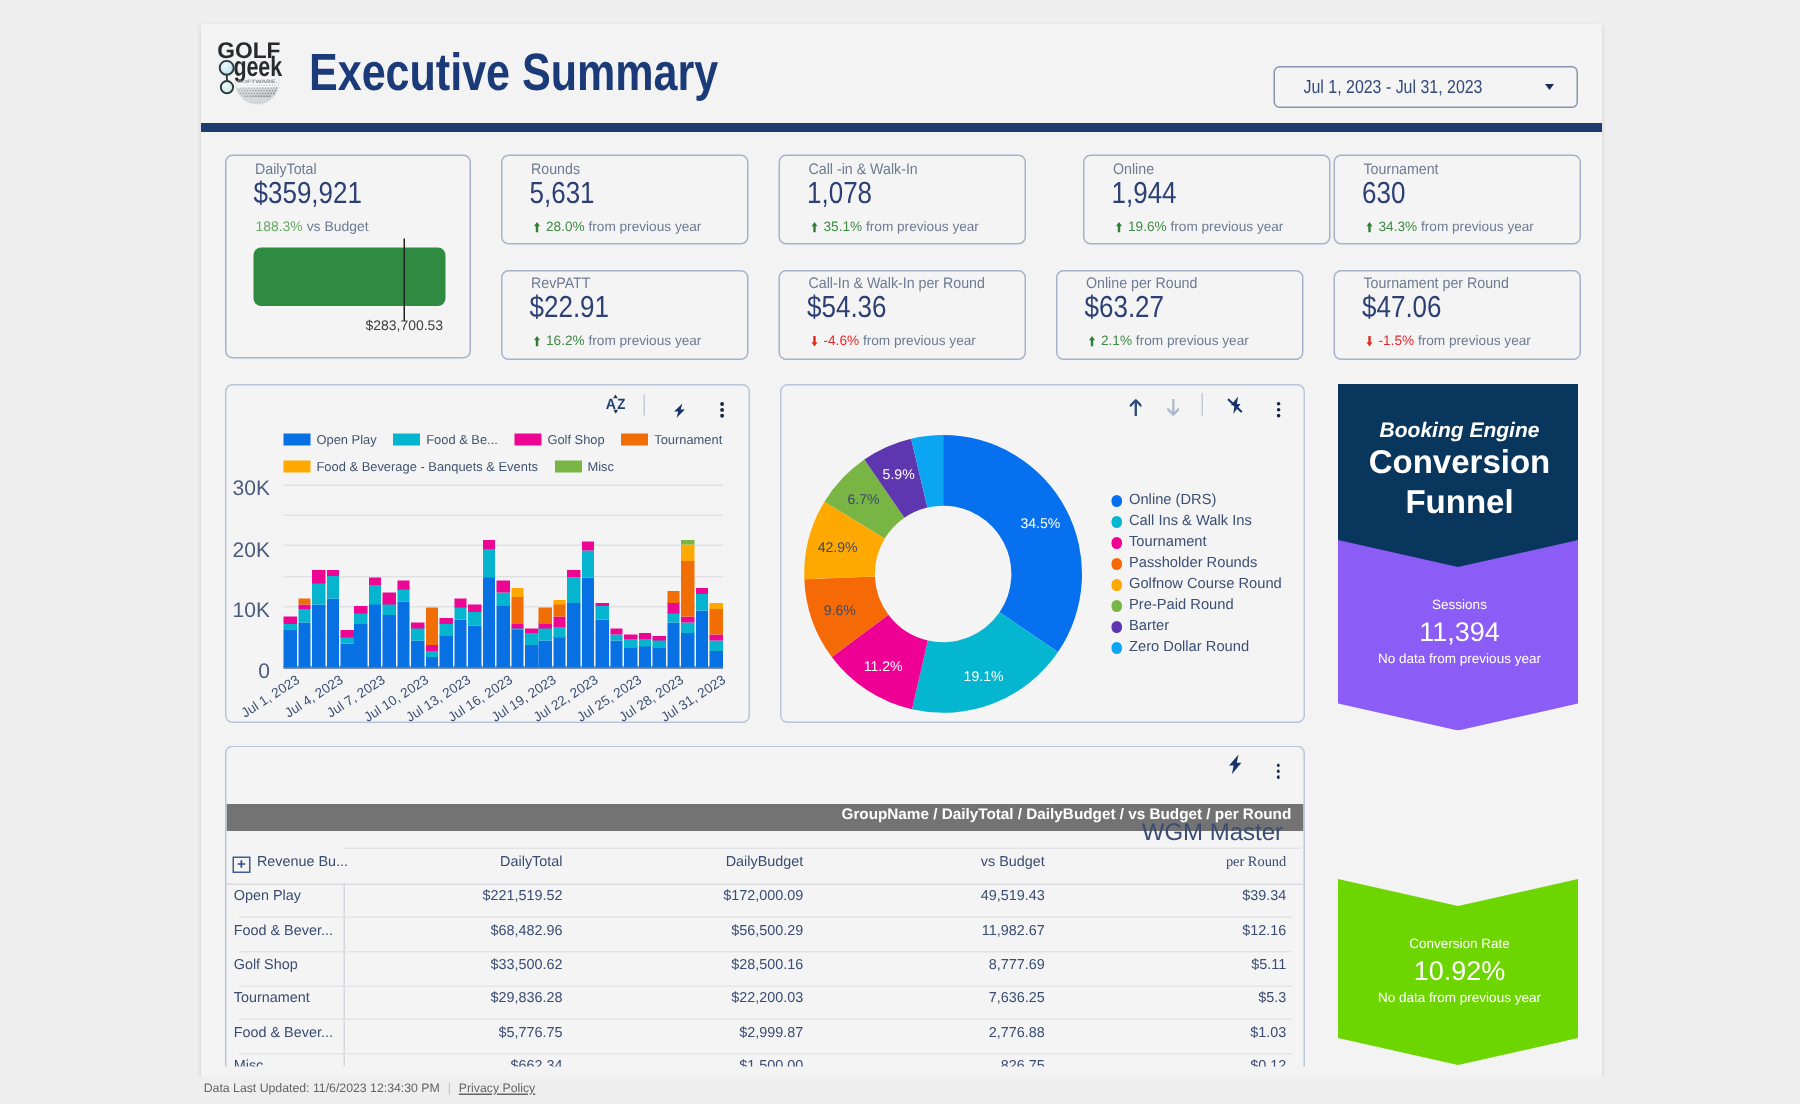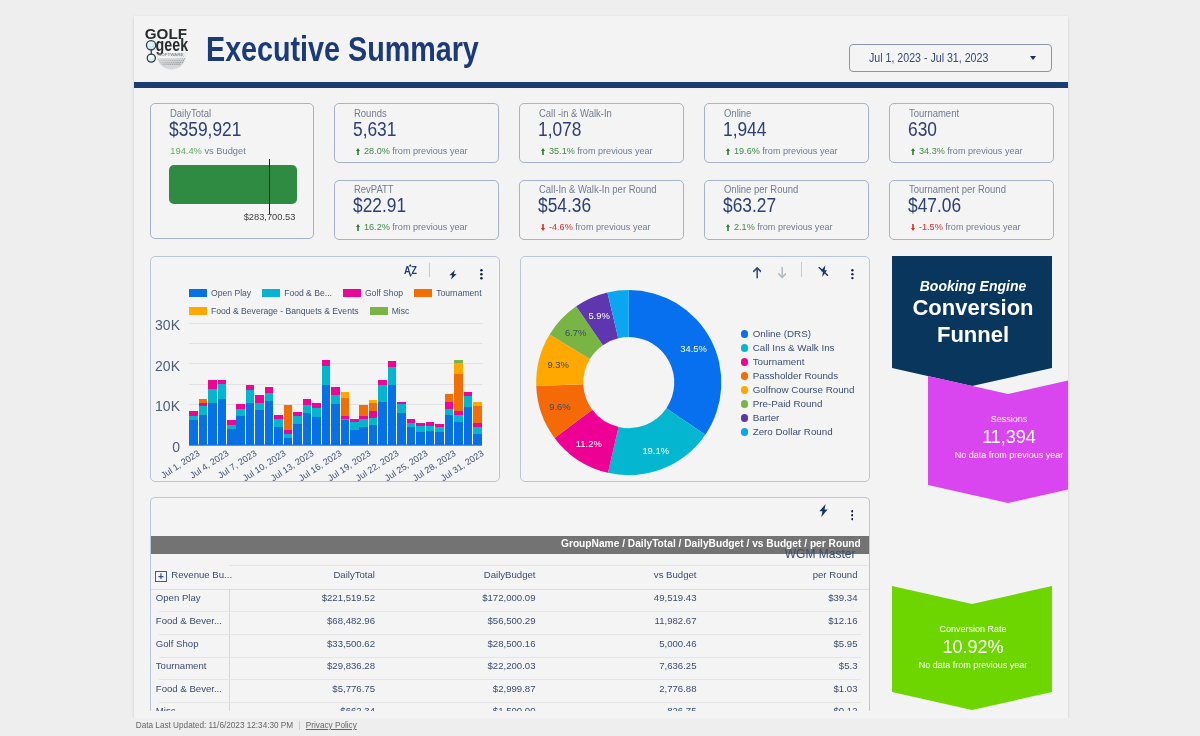--- a/index.html
+++ b/index.html
@@ -88,21 +88,21 @@
   .funnel { position:absolute; left:758px; top:240px; width:160px; height:452px; }
   .fstage { position:absolute; left:0; width:162px; text-align:center; color:#fff; }
   .fstage .fs-title { font-size:9px; }
   .fstage .fs-value { font-size:18px; }
   .fstage .fs-note { font-size:9px; }
 
   
   .tbl { position:absolute; left:0; top:0; width:100%; }
   .tbl-title { position:absolute; left:0px; top:38px; width:718px; height:17.6px; background:#737373; }
   .tbl-title span { position:absolute; right:8.2px; top:2.3px; color:#fff; font-size:10.2px; font-weight:bold; white-space:nowrap;}
-  .tbl-sub { position:absolute; right:13.6px; top:49px; font-size:12px; color:#3a4c72; white-space:nowrap;}
+  .tbl-sub { position:absolute; right:13.6px; top:49px; font-size:16px; color:#3a4c72; white-space:nowrap;}
   .tbl-head { position:absolute; left:0; top:60px; width:718px; height:22px; }
   .tbl-head .th { position:absolute; font-size:9.6px; color:#3a4c72; white-space:nowrap;}
   .trow { position:absolute; left:0; width:718px; height:22.6px; }
   .trow .tc { position:absolute; font-size:9.6px; color:#3a4c72; white-space:nowrap;}
   .rowline { position:absolute; left:8px; width:702px; height:1px; background:#e4e4e6; }
   .collinev { position:absolute; width:1px; background:#d5d7dc; }
 
   .footer { position:absolute; left:0; top:718px; width:1200px; height:18px; background:#eeeeee; }
   .footer-text { position:absolute; left:135.8px; top:3px; font-size:8.2px; color:#646464; white-space:nowrap;}
 </style>
@@ -240,42 +240,42 @@
       <div class="dr-text">Jul 1, 2023 - Jul 31, 2023</div>
       <div class="dr-caret"></div>
     </div>
   </div>
   <div class="divider-bar"></div>
 
   <div id="kpi-area">
       <div class="kpi kpi-big" style="left:16px;top:87px;width:164px;height:136px;">
         <div class="k-label">DailyTotal</div>
         <div class="k-value">$359,921</div>
-        <div class="k-sub"><b>194.4%</b><span> vs Budget</span></div>
+        <div class="k-sub"><b>188.3%</b><span> vs Budget</span></div>
         <div class="bulletwrap">
           <div class="bullet-bar"></div>
           <div class="bullet-tick"></div>
           <div class="bullet-label">$283,700.53</div>
         </div>
       </div>
       <div class="kpi" style="left:200px;top:87px;width:165px;height:60px;">
         <div class="k-label">Rounds</div>
         <div class="k-value">5,631</div>
         <div class="k-delta"><svg class="arrow" width="4" height="7" viewBox="0 0 4 7">
             <path d="M2 0 L4 2.9 L2.8 2.9 L2.8 7 L1.2 7 L1.2 2.9 L0 2.9 Z" fill="#2e7d32"></path>
           </svg><span class="pct-up">28.0%</span><span> from previous year</span></div>
       </div>
       <div class="kpi" style="left:385px;top:87px;width:165px;height:60px;">
         <div class="k-label">Call -in &amp; Walk-In</div>
         <div class="k-value">1,078</div>
         <div class="k-delta"><svg class="arrow" width="4" height="7" viewBox="0 0 4 7">
             <path d="M2 0 L4 2.9 L2.8 2.9 L2.8 7 L1.2 7 L1.2 2.9 L0 2.9 Z" fill="#2e7d32"></path>
           </svg><span class="pct-up">35.1%</span><span> from previous year</span></div>
       </div>
-      <div class="kpi" style="left:570px;top:87px;width:165px;height:60px;">
+      <div class="kpi" style="left:588px;top:87px;width:165px;height:60px;">
         <div class="k-label">Online</div>
         <div class="k-value">1,944</div>
         <div class="k-delta"><svg class="arrow" width="4" height="7" viewBox="0 0 4 7">
             <path d="M2 0 L4 2.9 L2.8 2.9 L2.8 7 L1.2 7 L1.2 2.9 L0 2.9 Z" fill="#2e7d32"></path>
           </svg><span class="pct-up">19.6%</span><span> from previous year</span></div>
       </div>
       <div class="kpi" style="left:755px;top:87px;width:165px;height:60px;">
         <div class="k-label">Tournament</div>
         <div class="k-value">630</div>
         <div class="k-delta"><svg class="arrow" width="4" height="7" viewBox="0 0 4 7">
@@ -537,21 +537,21 @@
           <path d="M33.52 180.97 A92.6 92.6 0 0 1 15.22 129.09 L62.28 127.31 A45.5 45.5 0 0 0 71.28 152.80 Z" fill="#f56a06"></path>
           <path d="M15.22 129.09 A92.6 92.6 0 0 1 28.64 77.46 L68.88 101.95 A45.5 45.5 0 0 0 62.28 127.31 Z" fill="#ffa800"></path>
           <path d="M28.64 77.46 A92.6 92.6 0 0 1 55.22 49.34 L81.94 88.13 A45.5 45.5 0 0 0 68.88 101.95 Z" fill="#78b545"></path>
           <path d="M55.22 49.34 A92.6 92.6 0 0 1 86.42 35.49 L97.27 81.32 A45.5 45.5 0 0 0 81.94 88.13 Z" fill="#5d36b0"></path>
           <path d="M86.42 35.49 A92.6 92.6 0 0 1 107.75 33.00 L107.75 80.10 A45.5 45.5 0 0 0 97.27 81.32 Z" fill="#0ba6f2"></path>
         </svg>
         <div class="donut-label" style="left:159.3px;top:85.9px;">34.5%</div>
         <div class="donut-label" style="left:121.4px;top:188.1px;">19.1%</div>
         <div class="donut-label" style="left:54.8px;top:181.3px;">11.2%</div>
         <div class="donut-label dark" style="left:25.9px;top:144.4px;">9.6%</div>
-        <div class="donut-label dark" style="left:24.1px;top:101.7px;">9.3%</div>
+        <div class="donut-label dark" style="left:24.1px;top:101.7px;">42.9%</div>
         <div class="donut-label dark" style="left:41.7px;top:69.9px;">6.7%</div>
         <div class="donut-label" style="left:65.1px;top:53.3px;">5.9%</div>
       </div>
     <div class="dlegend" id="donut-legend" style="left:219.7px; top:69.7px;">
         <div class="dlegend-row">
           <span class="dlegend-dot" style="background:#0770ee"></span>
           <span>Online (DRS)</span>
         </div>
         <div class="dlegend-row">
           <span class="dlegend-dot" style="background:#05b6d1"></span>
@@ -583,21 +583,21 @@
         </div>
       </div>
   </div>
 
   <div class="funnel" id="funnel">
       <div class="fstage" style="top:0;height:130px;background:#08365d;clip-path:polygon(0 0,160px 0,160px 112px,80px 130px,0 112px);">
         <div style="position:absolute;left:0;top:23px;width:100%;font-size:14px;font-style:italic;font-weight:bold;line-height:14px;">Booking Engine</div>
         <div style="position:absolute;left:0;top:41px;width:100%;font-size:22px;font-weight:bold;line-height:22px;">Conversion</div>
         <div style="position:absolute;left:0;top:68px;width:100%;font-size:22px;font-weight:bold;line-height:22px;">Funnel</div>
       </div>
-      <div class="fstage" style="top:120px;height:127px;background:#d946ef;clip-path:polygon(0 0,80px 18px,160px 0,160px 109px,80px 127px,0 109px);margin-left:36px;">
+      <div class="fstage" style="top:104px;height:127px;background:#8b5cf6;clip-path:polygon(0 0,80px 18px,160px 0,160px 109px,80px 127px,0 109px);">
         <div class="fs-title" style="position:absolute;left:0;top:38px;width:100%;line-height:11px;">Sessions</div>
         <div class="fs-value" style="position:absolute;left:0;top:51px;width:100%;line-height:21px;">11,394</div>
         <div class="fs-note" style="position:absolute;left:0;top:74px;width:100%;line-height:11px;"><span>No data from previous year</span></div>
       </div>
       <div class="fstage" style="top:330px;height:124px;background:#6dd600;clip-path:polygon(0 0,80px 18px,160px 0,160px 106px,80px 124px,0 106px);">
         <div class="fs-title" style="position:absolute;left:0;top:38px;width:100%;line-height:11px;">Conversion Rate</div>
         <div class="fs-value" style="position:absolute;left:0;top:51px;width:100%;line-height:21px;">10.92%</div>
         <div class="fs-note" style="position:absolute;left:0;top:74px;width:100%;line-height:11px;"><span>No data from previous year</span></div>
       </div>
     </div>
@@ -620,21 +620,21 @@
     <div class="tbl" id="table-host">
         <div class="tbl-title">
           <span>GroupName / DailyTotal / DailyBudget / vs Budget / per Round</span>
         </div>
         <div class="tbl-sub">WGM Master</div>
         <div class="tbl-head" style="top:66.2px;">
           <div class="th" style="left:4.1px;top:5px;"><span style="display:inline-block;width:11.7px;height:11px;border:1.05px solid #3f5c92;text-align:center;line-height:9px;font-size:10px;font-weight:bold;color:#2f4d88;vertical-align:-2.3px;">+</span><span style="margin-left:4.5px;">Revenue Bu...</span></div>
           <div class="th" style="right:494px;top:5px;">DailyTotal</div>
           <div class="th" style="right:333.5px;top:5px;">DailyBudget</div>
           <div class="th" style="right:172.5px;top:5px;">vs Budget</div>
-          <div class="th" style="right:11.5px;top:5px;">per Round</div>
+          <div class="th" style="right:11.5px;top:5px;font-family:Liberation Serif, serif;">per Round</div>
         </div>
         <div class="rowline" style="left:78.3px;width:639px;top:67.2px;"></div>
         <div class="rowline" style="left:0px;width:718px;top:90.5px;background:#dcdce0;"></div>
         <div class="collinev" style="left:78.3px;top:90.7px;height:135.6px;"></div>
         <div class="trow" style="top:90.7px;">
           <div class="tc" style="left:4.8px;top:3.8px;">Open Play</div>
           <div class="tc" style="right:494px;top:3.8px;">$221,519.52</div>
           <div class="tc" style="right:333.5px;top:3.8px;">$172,000.09</div>
           <div class="tc" style="right:172.5px;top:3.8px;">49,519.43</div>
           <div class="tc" style="right:11.5px;top:3.8px;">$39.34</div>
@@ -645,22 +645,22 @@
           <div class="tc" style="right:494px;top:3.8px;">$68,482.96</div>
           <div class="tc" style="right:333.5px;top:3.8px;">$56,500.29</div>
           <div class="tc" style="right:172.5px;top:3.8px;">11,982.67</div>
           <div class="tc" style="right:11.5px;top:3.8px;">$12.16</div>
         </div>
         <div class="rowline" style="top:135.9px;"></div>
         <div class="trow" style="top:135.9px;">
           <div class="tc" style="left:4.8px;top:3.8px;">Golf Shop</div>
           <div class="tc" style="right:494px;top:3.8px;">$33,500.62</div>
           <div class="tc" style="right:333.5px;top:3.8px;">$28,500.16</div>
-          <div class="tc" style="right:172.5px;top:3.8px;">5,000.46</div>
-          <div class="tc" style="right:11.5px;top:3.8px;">$5.95</div>
+          <div class="tc" style="right:172.5px;top:3.8px;">8,777.69</div>
+          <div class="tc" style="right:11.5px;top:3.8px;">$5.11</div>
         </div>
         <div class="rowline" style="top:158.5px;"></div>
         <div class="trow" style="top:158.5px;">
           <div class="tc" style="left:4.8px;top:3.8px;">Tournament</div>
           <div class="tc" style="right:494px;top:3.8px;">$29,836.28</div>
           <div class="tc" style="right:333.5px;top:3.8px;">$22,200.03</div>
           <div class="tc" style="right:172.5px;top:3.8px;">7,636.25</div>
           <div class="tc" style="right:11.5px;top:3.8px;">$5.3</div>
         </div>
         <div class="rowline" style="top:181.1px;"></div>

